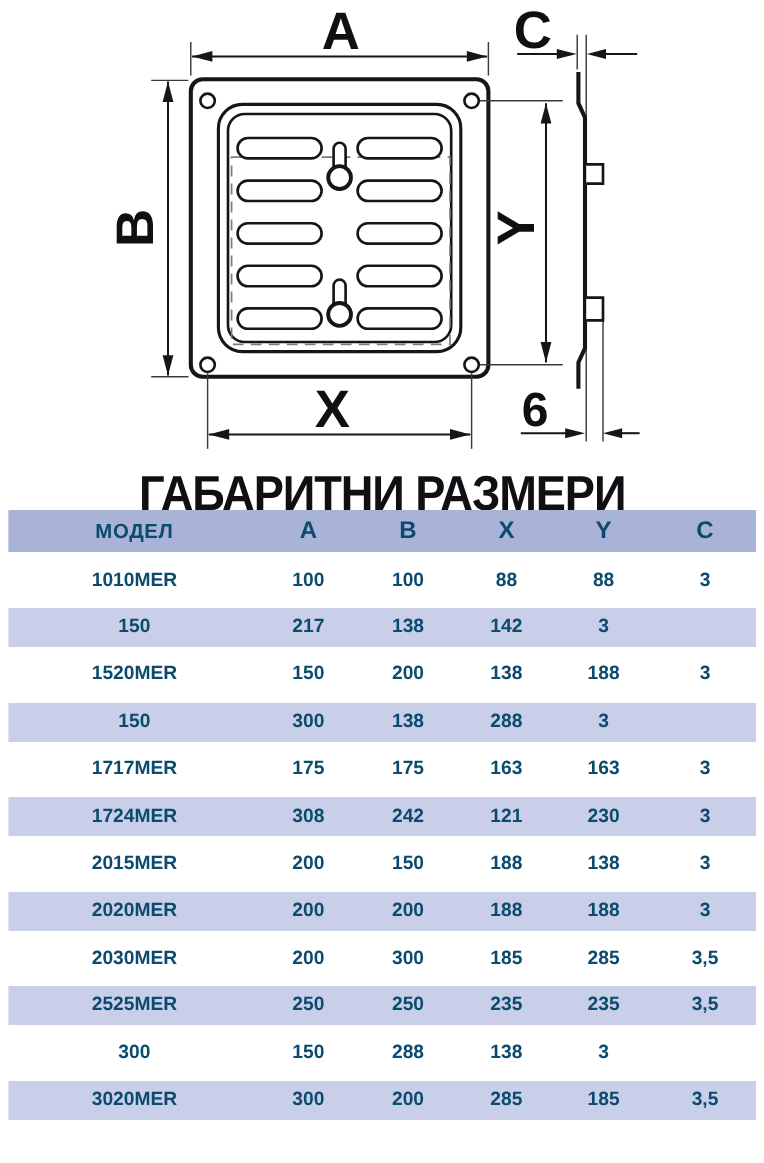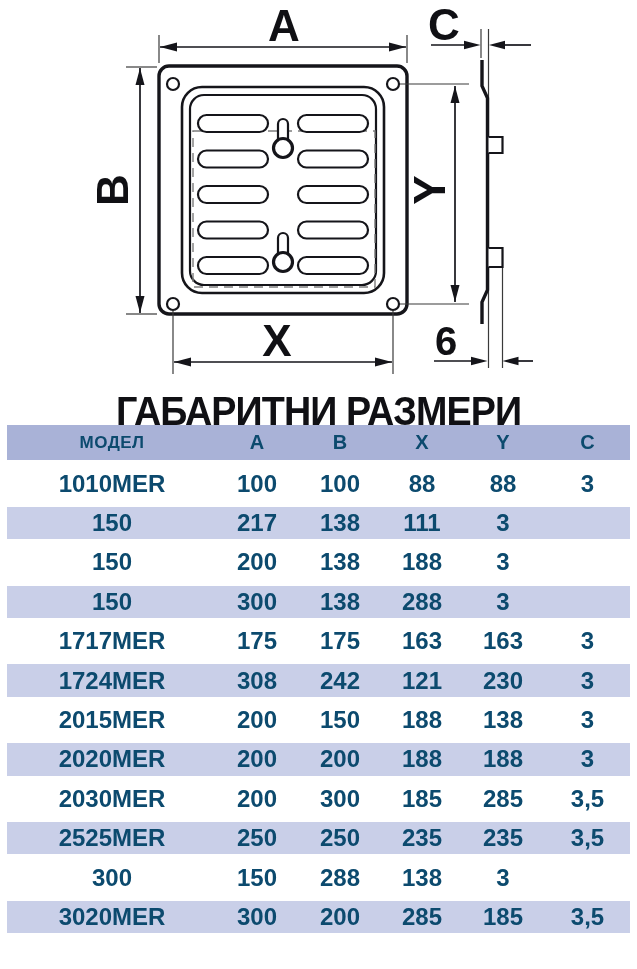--- a/index.html
+++ b/index.html
@@ -21,21 +21,21 @@
   
   .title{position:absolute;top:387px;left:0;width:637px;height:48px;
     display:flex;align-items:center;justify-content:center;
     font-weight:700;font-size:41px;letter-spacing:-1px;color:#101014;
     transform:scaleX(.92);white-space:nowrap;}
 
   
   .dim-table{position:absolute;top:425px;left:7px;width:623px;color:#0c4a6e;}
   .t-row{display:grid;grid-template-columns:210px 80px 86px 78px 84px 1fr;
     height:39.4px;align-items:center;text-align:center;
-    font-weight:700;font-size:24px;box-sizing:border-box;}
+    font-weight:700;font-size:16px;box-sizing:border-box;}
   .t-row.banded{background:#c9cfe8;background-clip:content-box;padding:3.5px 0;}
   .t-head{height:39px;background:#a9b2d7;background-clip:content-box;
     padding:0 0 4.5px 0;font-size:20px;}
   .t-head .model-h{font-size:17px;letter-spacing:.5px;}
   .t-cell{line-height:1;}
 </style>
 </head>
 <body>
 
 <div class="page">
@@ -155,24 +155,25 @@
           <div class="t-cell">100</div>
           <div class="t-cell">100</div>
           <div class="t-cell">88</div>
           <div class="t-cell">88</div>
           <div class="t-cell">3</div>
         </div>
         <div class="t-row banded">
           <div class="t-cell">150</div>
           <div class="t-cell">217</div>
           <div class="t-cell">138</div>
-          <div class="t-cell">111</div>
-          <div class="t-cell">3</div>
-        </div>
-        <div class="t-row">
+          <div class="t-cell">142</div>
+          <div class="t-cell">3</div>
+        </div>
+        <div class="t-row">
+          <div class="t-cell">1520MER</div>
           <div class="t-cell">150</div>
           <div class="t-cell">200</div>
           <div class="t-cell">138</div>
           <div class="t-cell">188</div>
           <div class="t-cell">3</div>
         </div>
         <div class="t-row banded">
           <div class="t-cell">150</div>
           <div class="t-cell">300</div>
           <div class="t-cell">138</div>

